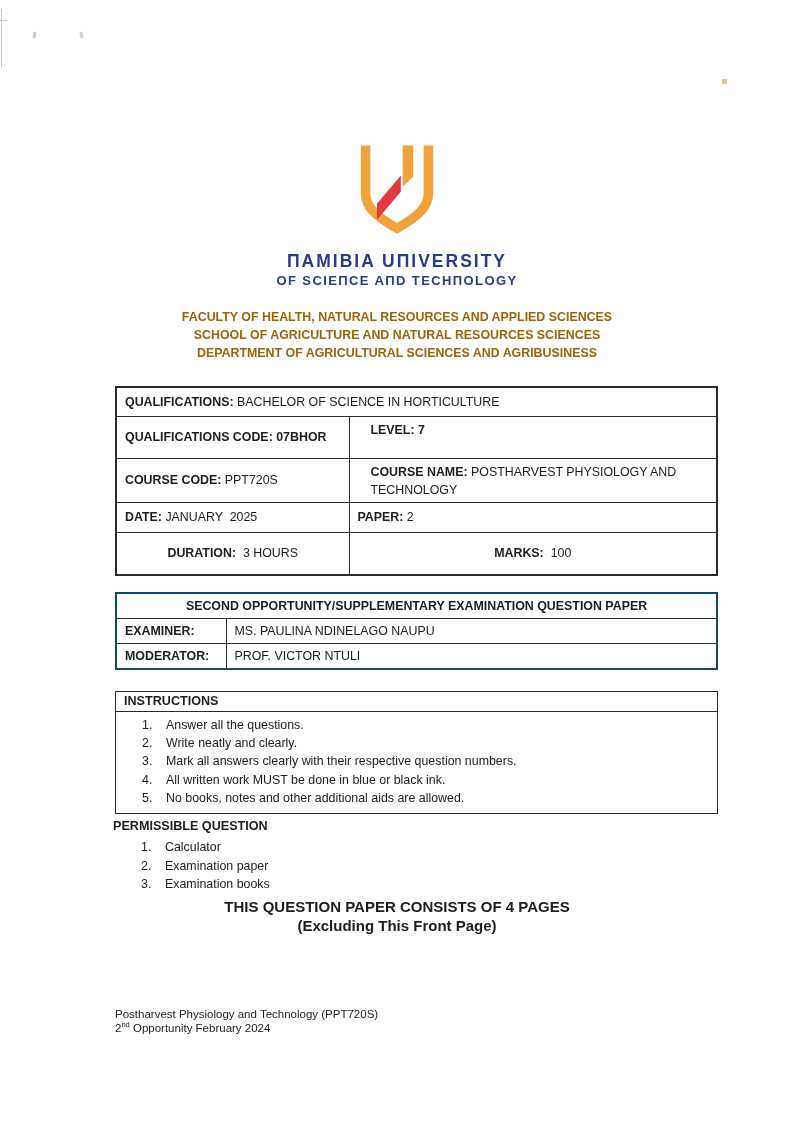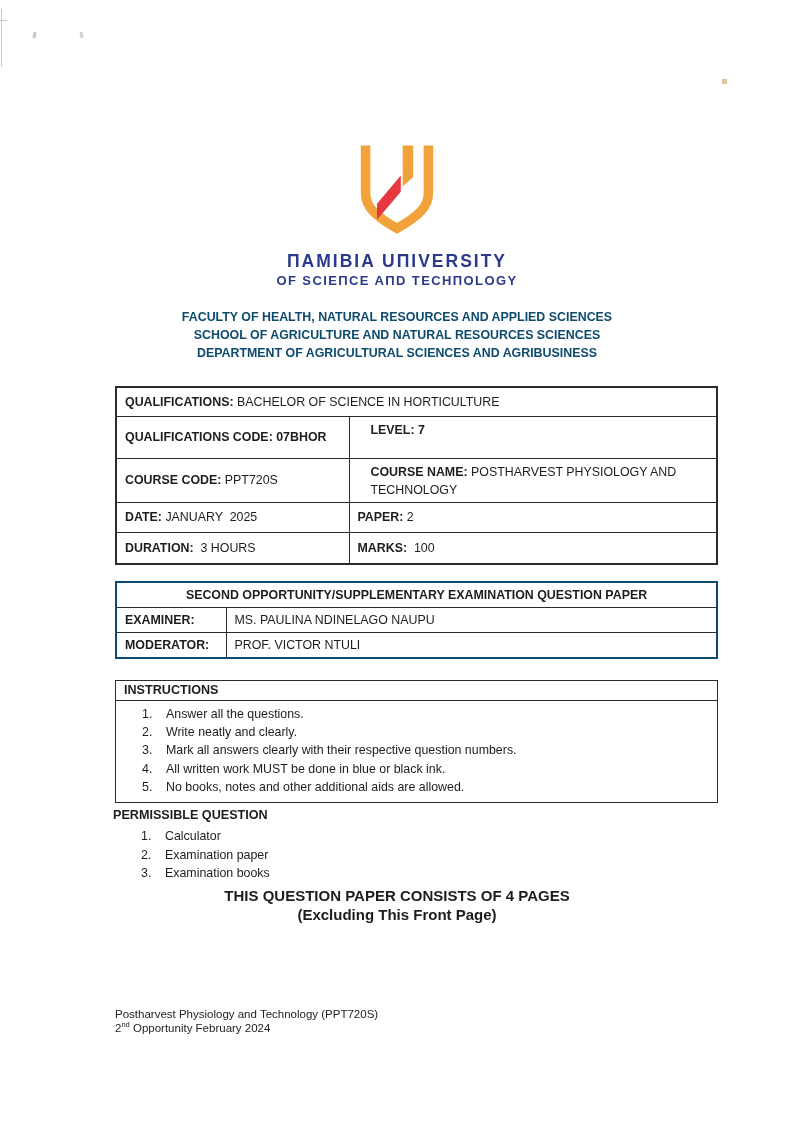--- a/index.html
+++ b/index.html
@@ -41,21 +41,21 @@
     color: #2b3a8c;
   }
 
   
   .faculty {
     margin-top: 20px;
     text-align: center;
     font-weight: bold;
     font-size: 12.4px;
     line-height: 18px;
-    color: #0c4a6e;
+    color: #a16207;
   }
 
   
   .t {
     border-collapse: collapse;
     width: 603px;
     margin-left: 115px;
     font-size: 12.4px;
     table-layout: fixed;
   }
@@ -65,21 +65,21 @@
     vertical-align: middle;
     white-space: pre-wrap;
     line-height: 18px;
   }
   .t1 { margin-top: 24px; border: 2px solid #2b2b2b; }
   .t1 col.c1 { width: 233px; }
   .r1 td { height: 29px; }
   .r2 td { height: 42px; }
   .r3 td { height: 41px; }
   .r4 td { height: 30px; }
-  .r5 td { height: 32px; }
+  .r5 td { height: 43px; text-align: center; }
   td.vtop { vertical-align: top; padding-top: 4px; padding-left: 21px; }
   .lbl { font-weight: bold; }
   .val { font-weight: normal; }
   .val.bold { font-weight: bold; }
 
   .t2 { margin-top: 16px; border: 2px solid #0c4a6e; }
   .t2 col.c1 { width: 110px; }
   .t2 .title-cell { text-align: center; font-weight: bold; height: 21px; }
   .t2 td { height: 23px; }
 

